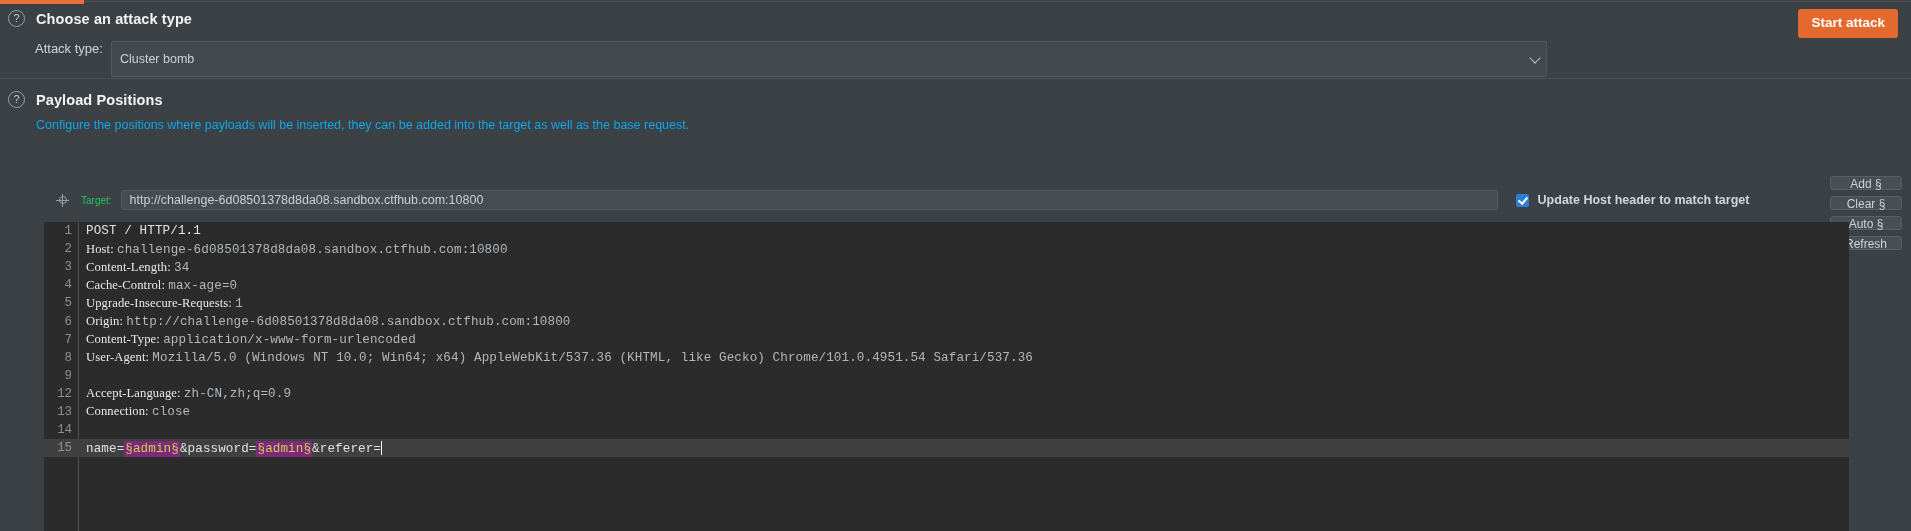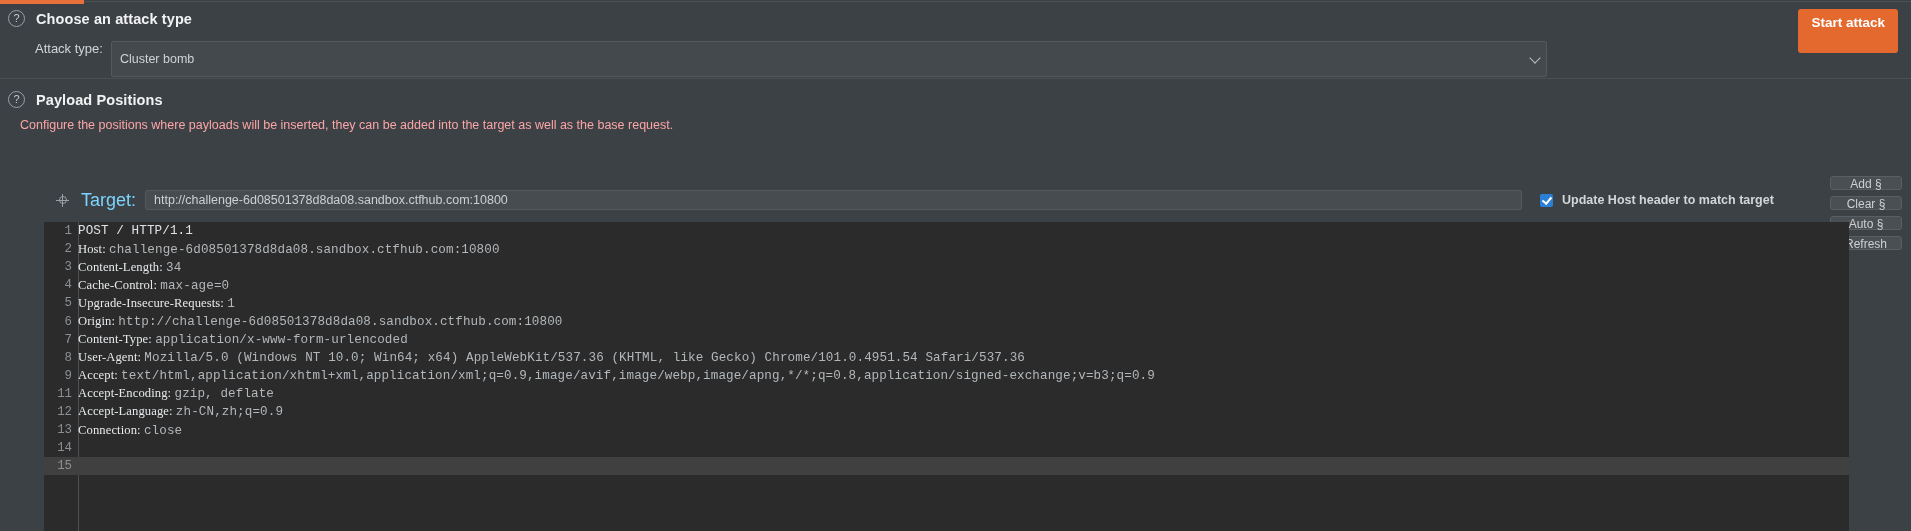--- a/index.html
+++ b/index.html
@@ -53,21 +53,21 @@
   }
   #attack-type-section {
     position: absolute; top: 10px; left: 8px; right: 8px;
   }
   #start-attack-button {
     position: absolute; top: 9px; right: 13px;
     background: #e3692f;
     color: #ffffff;
     border: none; border-radius: 3px;
     font-size: 13.5px; font-weight: bold;
-    padding: 6px 13px 23px;
+    padding: 6px 13px 8px;
     font-family: "Liberation Sans", sans-serif;
     cursor: pointer;
   }
   .attack-row {
     display: flex; 
     margin-top: 14px; margin-left: 27px;
   }
   .attack-label {
     font-size: 13px; color: #d2d6d9;
     margin-right: 8px;
@@ -100,22 +100,22 @@
   .divider {
     position: absolute; left: 0; right: 0;
     height: 1px; background: #4a4f54;
   }
 
   
   #payload-section {
     position: absolute; top: 91px; left: 8px; right: 8px;
   }
   .section-desc {
-    font-size: 12.5px; color: #fca5a5;
-    margin-top: 10px; margin-left: 12px;
+    font-size: 12.5px; color: #0ea5e9;
+    margin-top: 10px; margin-left: 28px;
   }
 
   
   #target-row {
     position: absolute; top: 187px; left: 44px;
     width: 1805px; height: 26px;
     background: #3c4146;
     display: flex; align-items: center;
   }
   .target-icon {
@@ -130,21 +130,21 @@
     border-radius: 50%;
     box-sizing: border-box;
   }
   .target-icon .cross-h,
   .target-icon .cross-v {
     position: absolute; background: #9aa0a6;
   }
   .target-icon .cross-h { left: 0; top: 6px; width: 13px; height: 1.3px; }
   .target-icon .cross-v { top: 0; left: 6px; height: 13px; width: 1.3px; }
   .target-label {
-    font-size: 18px; color: #7dd3fc; margin-right: 9px;
+    font-size: 10px; color: #22c55e; margin-right: 9px;
   }
   #target-url-field {
     flex: 1; max-width: 1377px;
     height: 20px;
     background: #474c51;
     border: 1px solid #55595e;
     border-radius: 2px;
     color: #ccd0d3;
     font-size: 12.5px;
     font-family: "Liberation Sans", sans-serif;
@@ -221,20 +221,21 @@
     font-family: "Liberation Mono", "DejaVu Sans Mono", monospace;
     font-size: 12.4px;
     user-select: none;
   }
   .gutter-line {
     position: absolute;
     left: 34px; top: 0; bottom: 0;
     width: 1px; background: #4d5157;
   }
   .ecode {
+    padding-left: 8px;
     font-family: "Liberation Mono", "DejaVu Sans Mono", monospace;
     font-size: 12.6px;
     white-space: pre;
     color: #bfc4c8;
     letter-spacing: .1px;
   }
   .hk   { color: #e6e9eb; font-family: Liberation Serif, serif; }   
   .hv   { color: #b2b7bb; }   
   .plain{ color: #dfe2e4; }
 
@@ -335,37 +336,33 @@
         <div class="erow">
           <div class="gutter">7</div>
           <div class="ecode"><span class="hk">Content-Type: </span><span class="hv">application/x-www-form-urlencoded</span></div>
         </div>
         <div class="erow">
           <div class="gutter">8</div>
           <div class="ecode"><span class="hk">User-Agent: </span><span class="hv">Mozilla/5.0 (Windows NT 10.0; Win64; x64) AppleWebKit/537.36 (KHTML, like Gecko) Chrome/101.0.4951.54 Safari/537.36</span></div>
         </div>
         <div class="erow">
           <div class="gutter">9</div>
-          <div class="ecode"><span class="hk">Accept: </span><span class="hv">text/html,application/xhtml+xml,application/xml;q=0.9,image/avif,image/webp,image/apng,*/*;q=0.8,application/signed-exchange;v=b3;q=0.9</span></div>
-        </div>
-        <div class="erow">
-          <div class="gutter">11</div>
-          <div class="ecode"><span class="hk">Accept-Encoding: </span><span class="hv">gzip, deflate</span></div>
         </div>
         <div class="erow">
           <div class="gutter">12</div>
           <div class="ecode"><span class="hk">Accept-Language: </span><span class="hv">zh-CN,zh;q=0.9</span></div>
         </div>
         <div class="erow">
           <div class="gutter">13</div>
           <div class="ecode"><span class="hk">Connection: </span><span class="hv">close</span></div>
         </div>
         <div class="erow">
           <div class="gutter">14</div>
           <div class="ecode"></div>
         </div>
         <div class="erow current">
           <div class="gutter">15</div>
+          <div class="ecode"><span class="plain">name=</span><span class="marker" style="background: rgb(125, 42, 123); color: rgb(207, 207, 78);">§admin§</span><span class="plain">&amp;password=</span><span class="marker" style="background: rgb(125, 42, 123); color: rgb(207, 207, 78);">§admin§</span><span class="plain">&amp;referer=</span><span class="caret"></span></div>
         </div>
       </div>
   </div>
 
 </div>
 
 </body></html>

